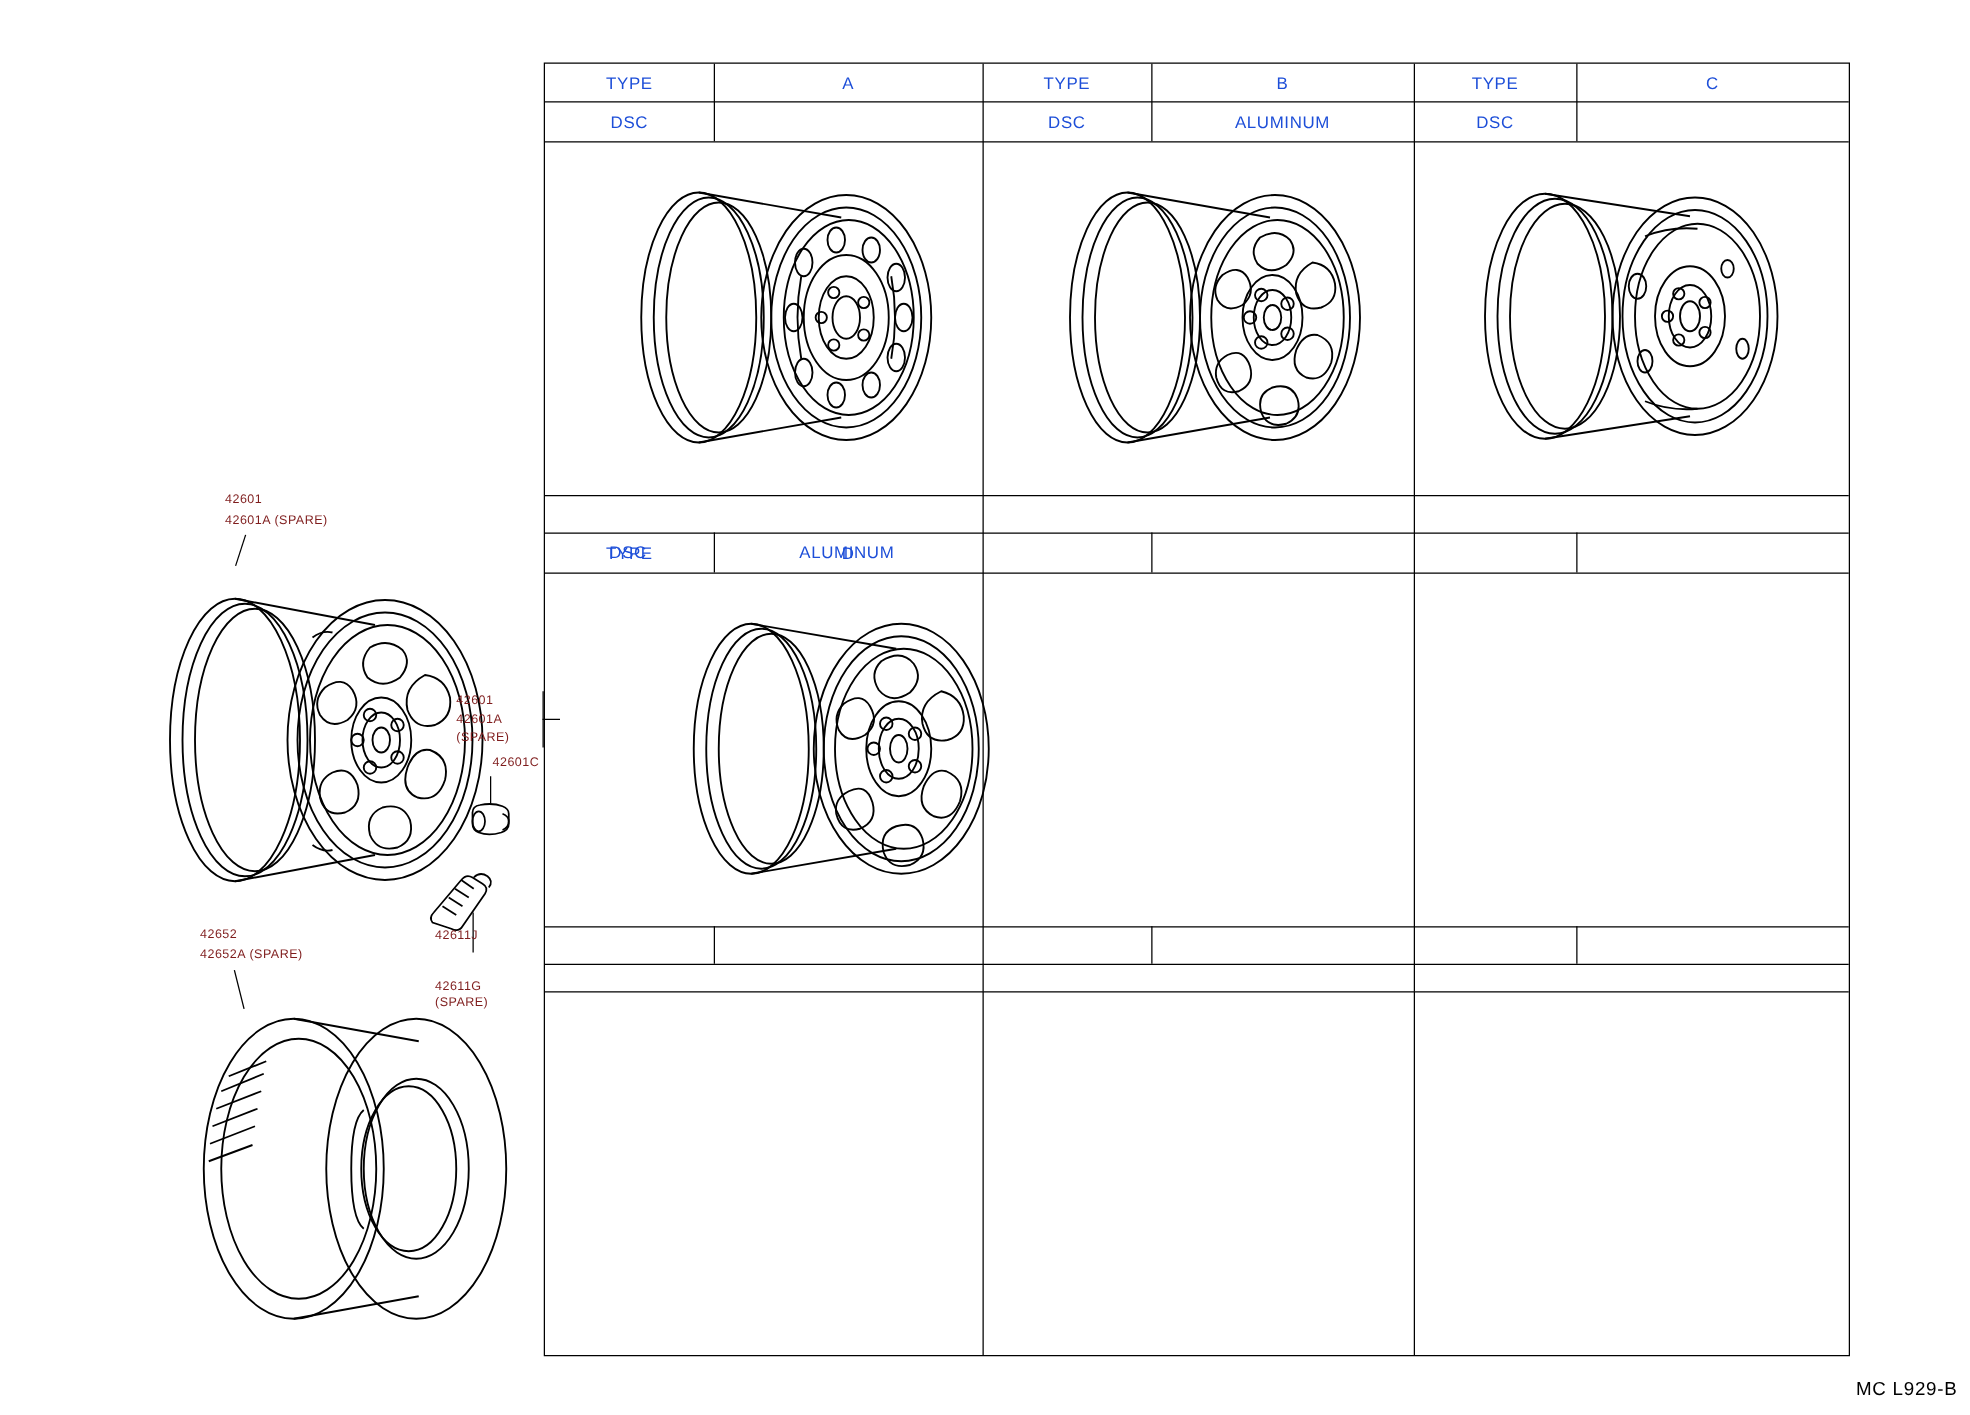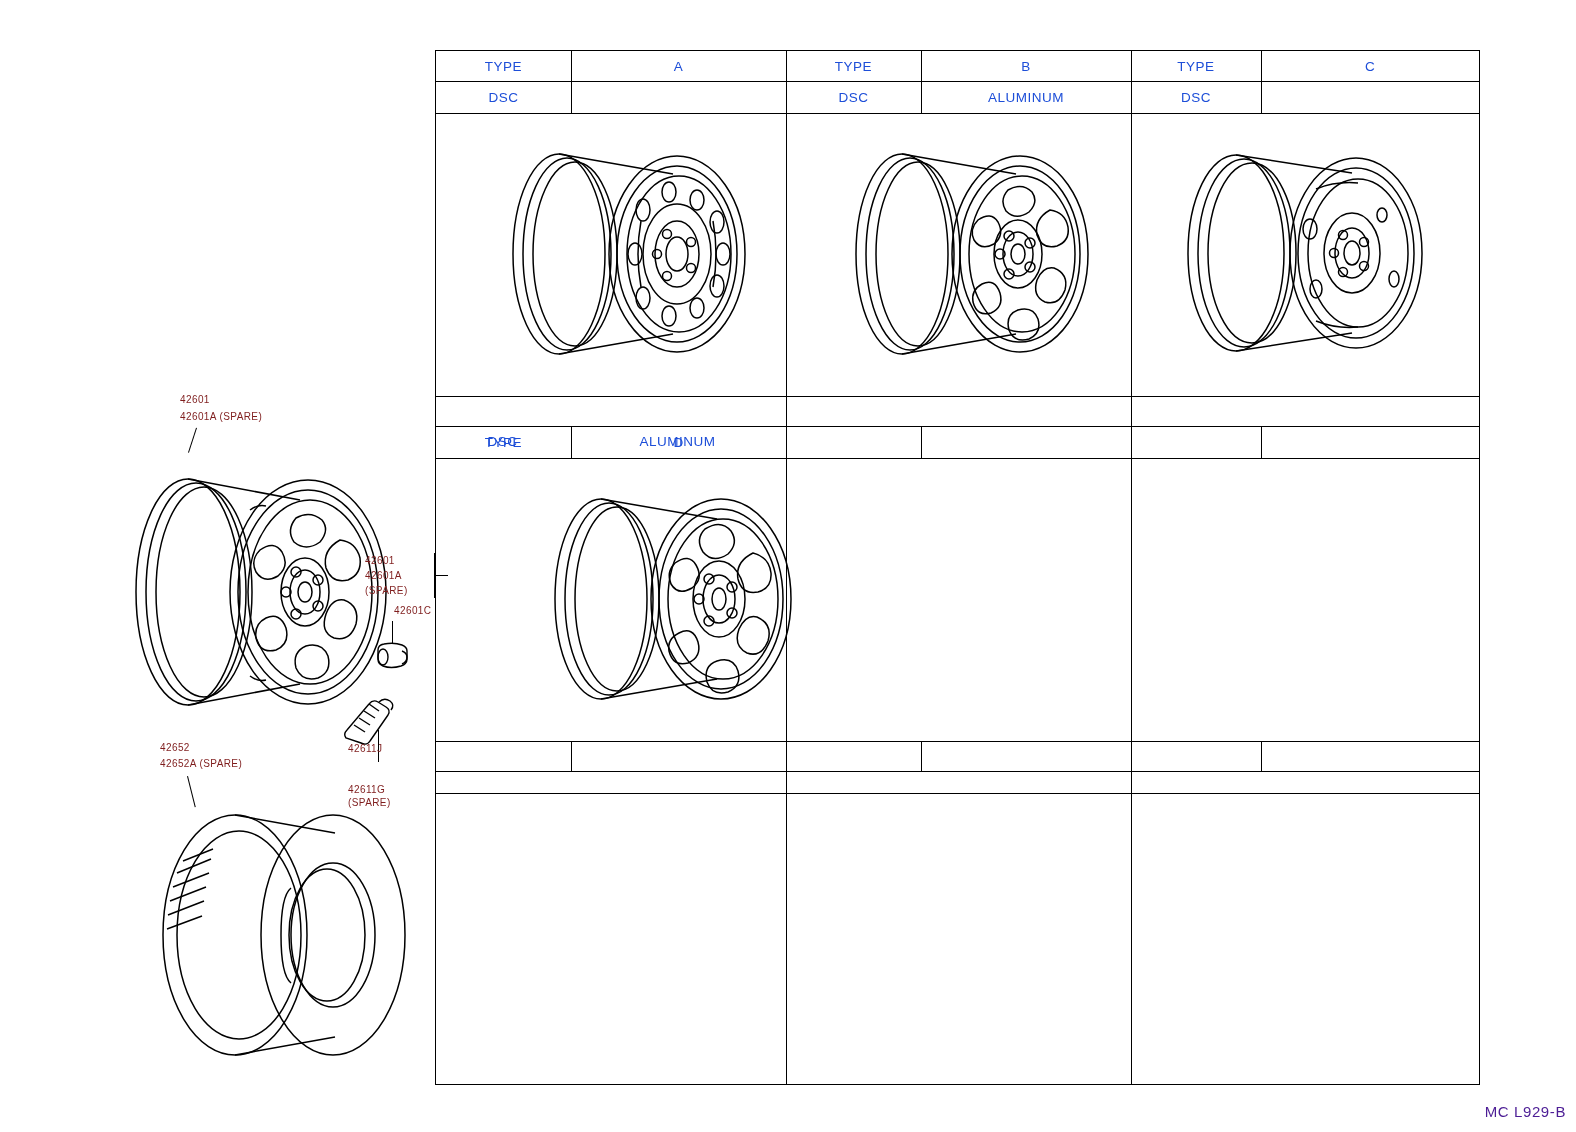--- a/index.html
+++ b/index.html
@@ -57,21 +57,21 @@
   
   .art { position: absolute; }
   .art svg { display: block; overflow: visible; }
 
   #footer-code {
     position: absolute;
     right: 10px;
     bottom: 12px;
     font-size: 15px;
     letter-spacing: 0.6px;
-    color: #4c1d95;
+    color: #000000;
     white-space: pre;
   }
 </style>
 </head>
 <body>
 
 <div id="page">
 
   <div class="lbl" style="left:180px; top:392px;">42601</div>
   <div class="lbl" style="left:180px; top:409px;">42601A (SPARE)</div>

